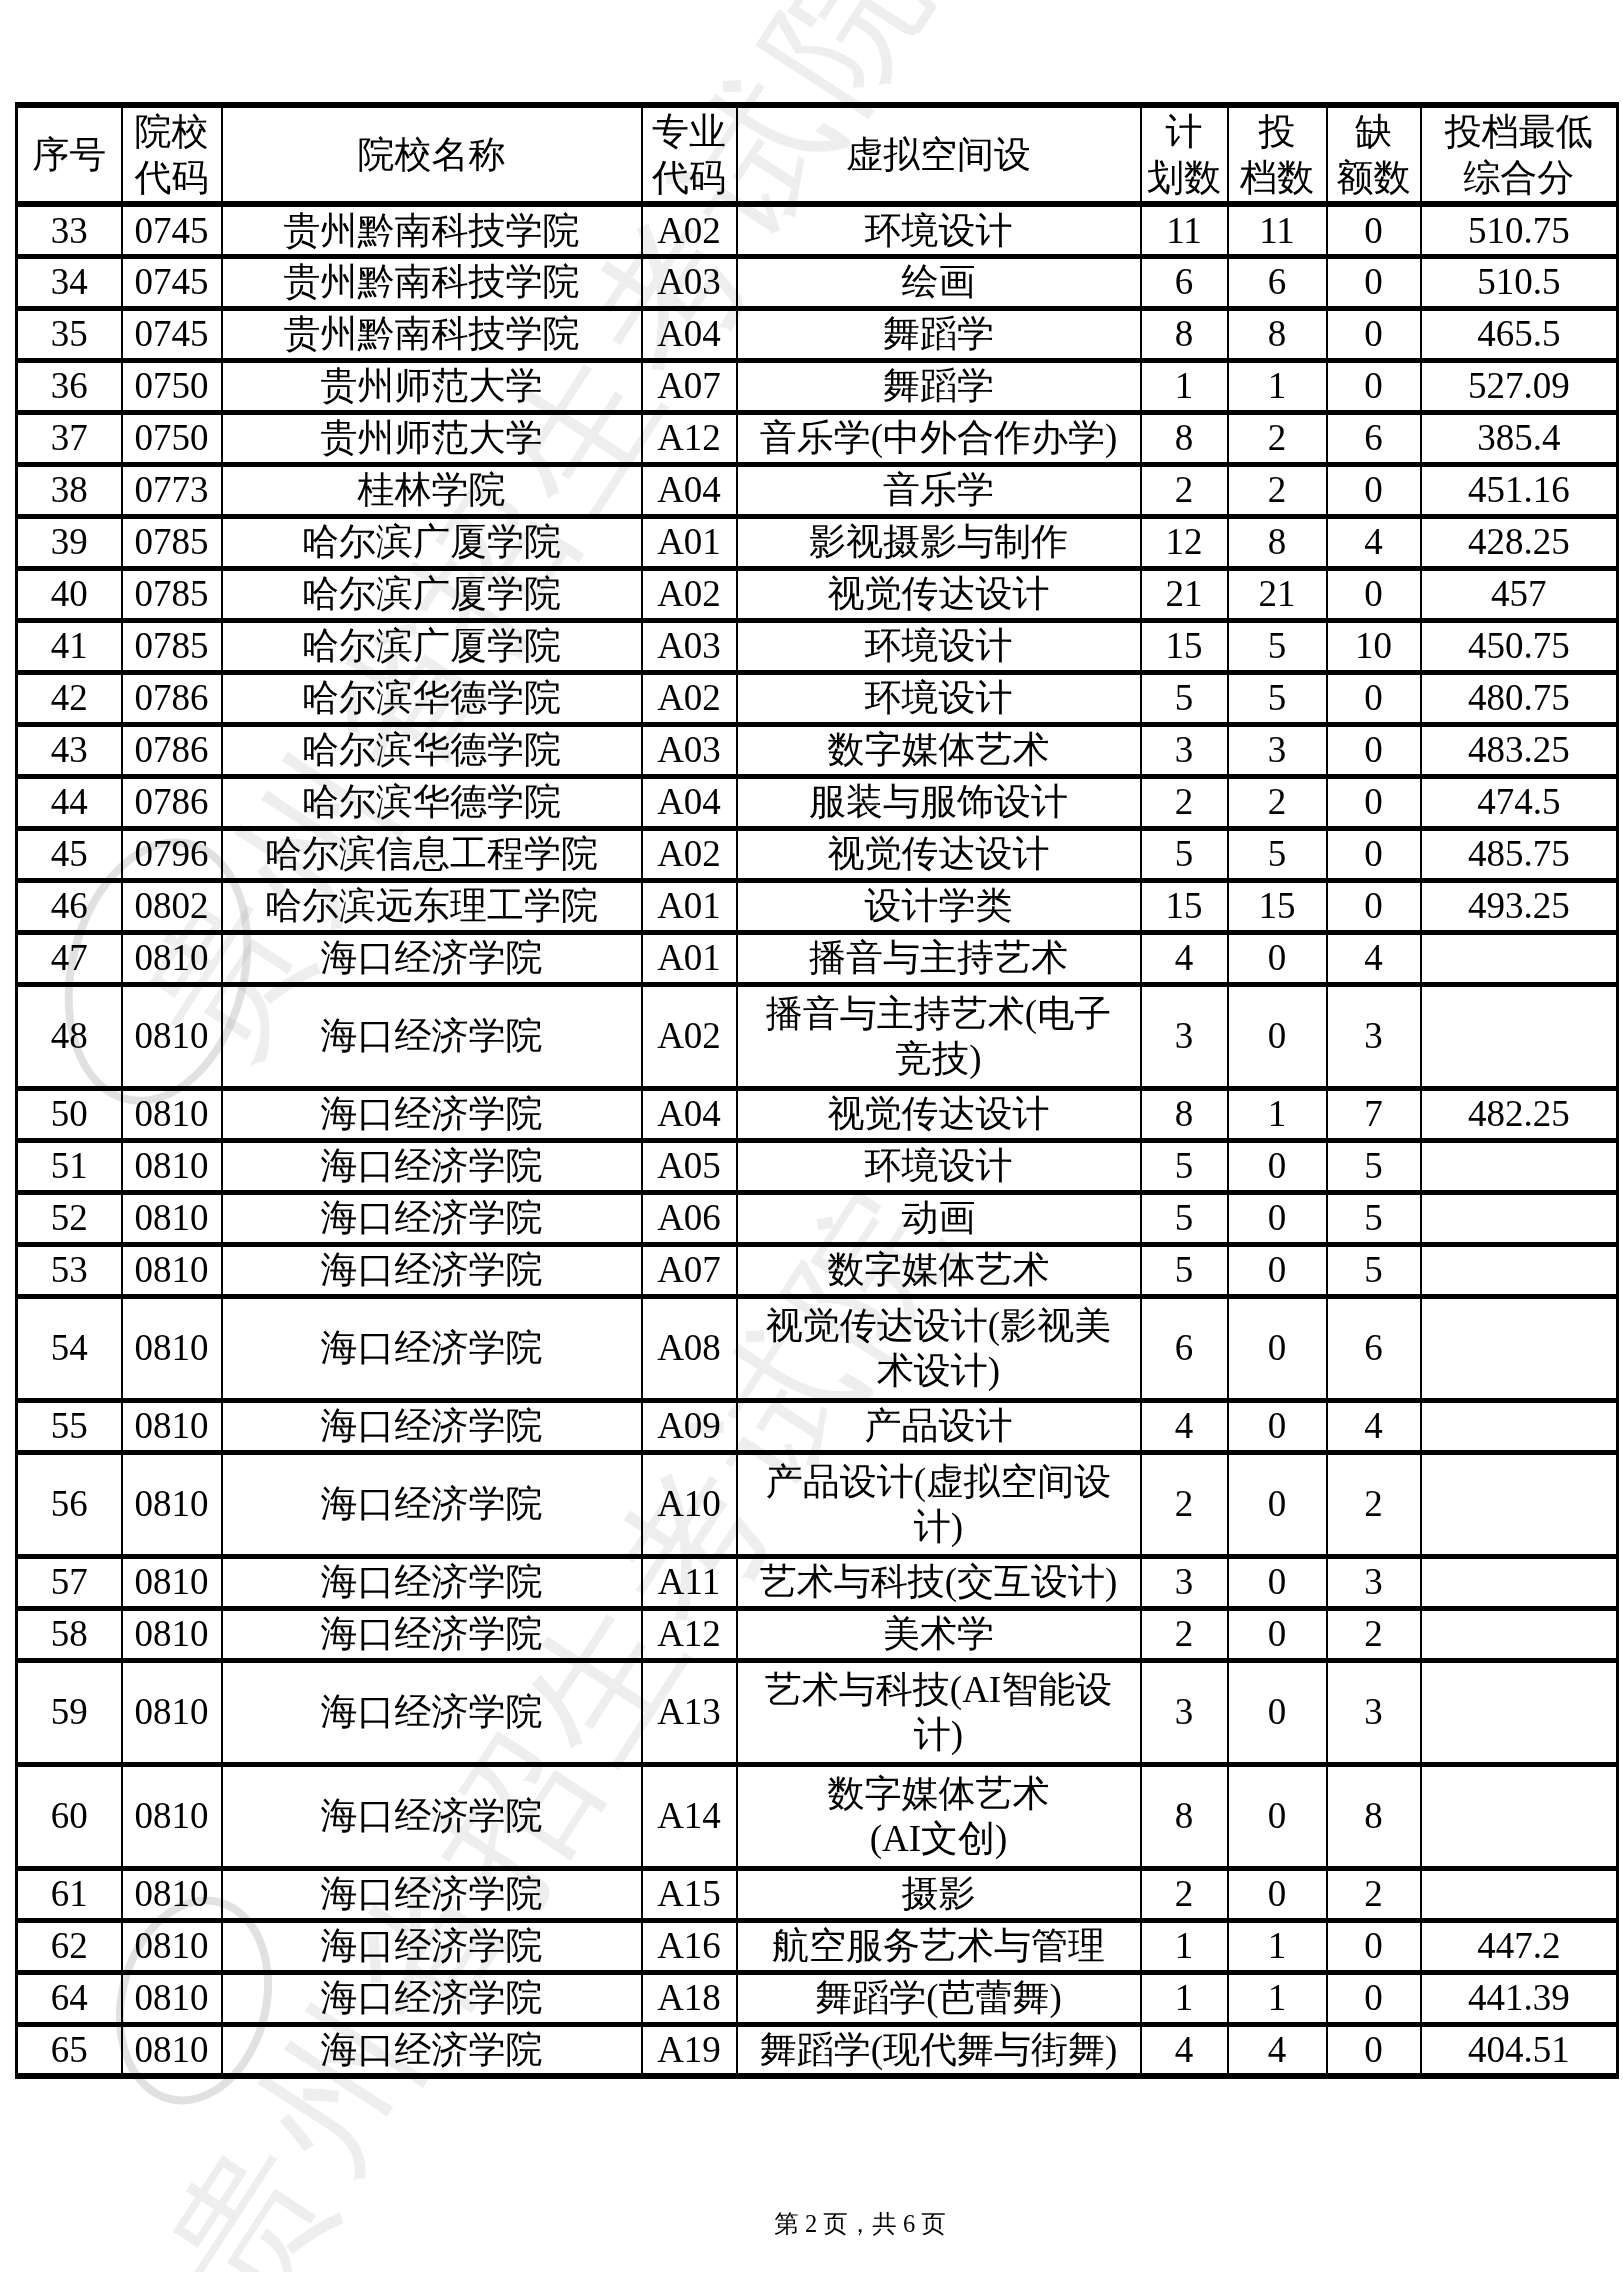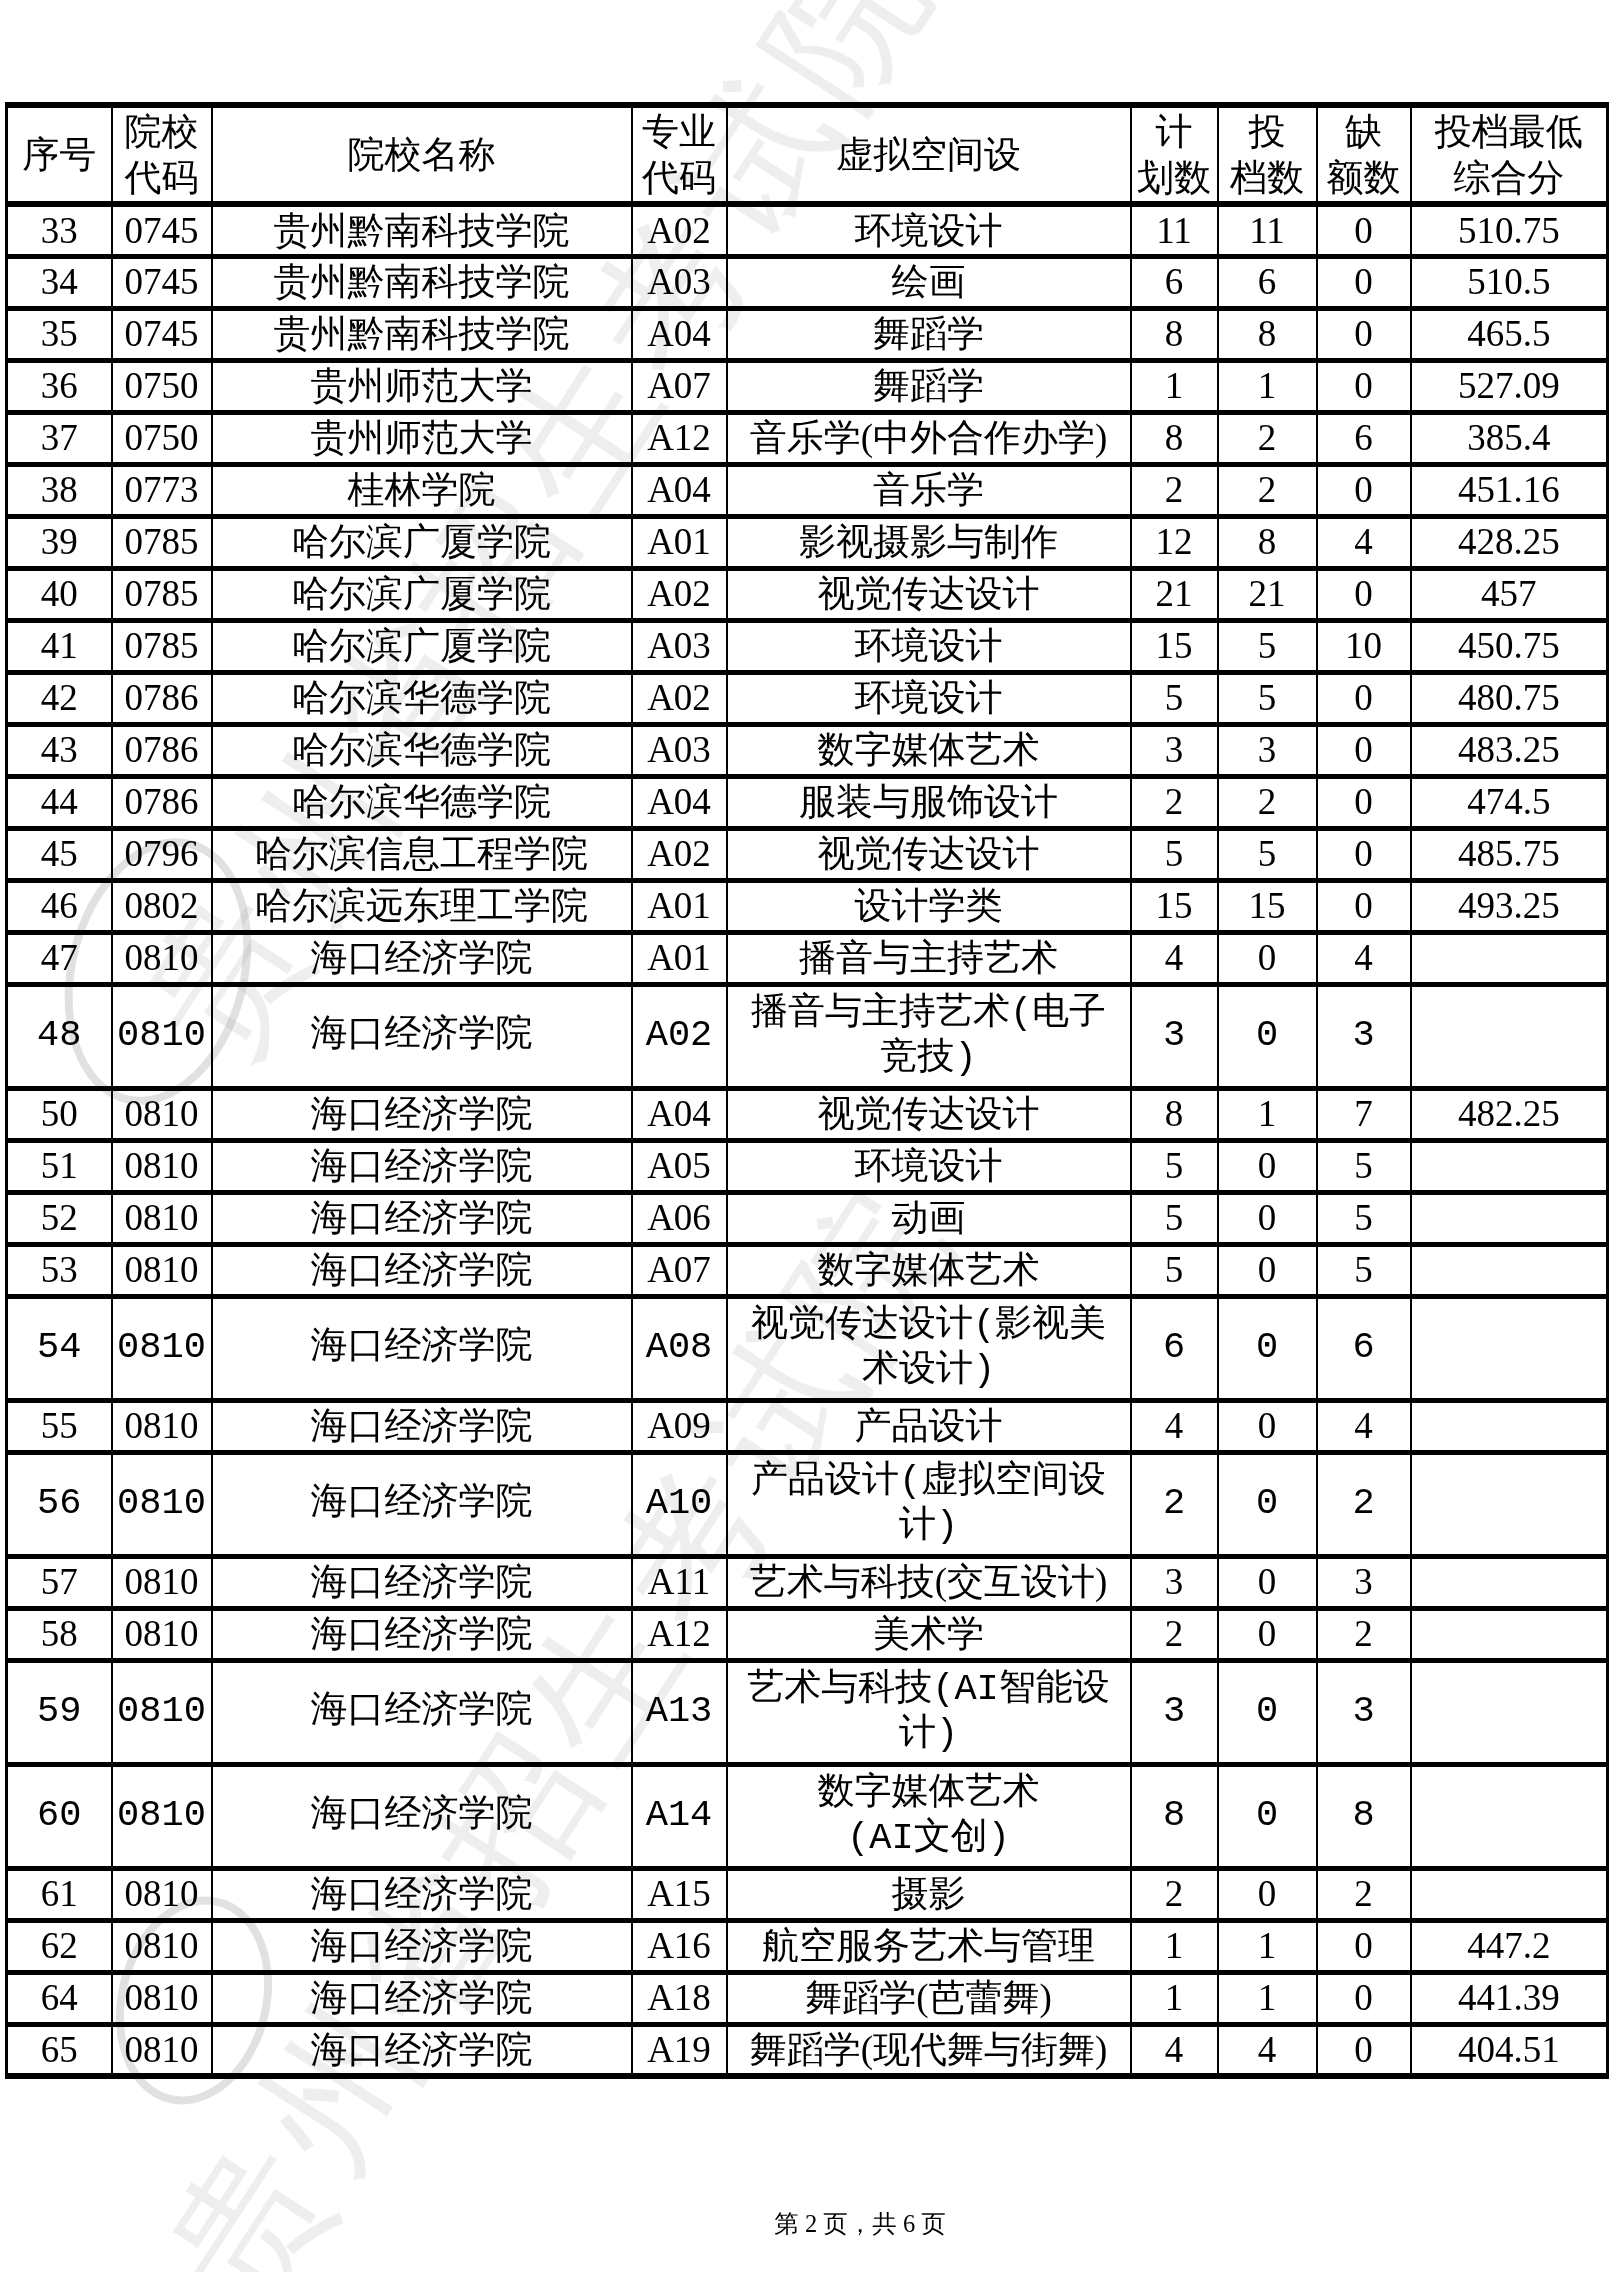--- a/index.html
+++ b/index.html
@@ -30,21 +30,21 @@
     border: 8.2px solid #a8a8a8;
     border-radius: 50%;
     opacity: 0.35;
   }
   #seal-ring-1 { left: 68px; top: 836px; width: 164px; height: 255px; transform: rotate(14deg); }
   #seal-ring-2 { left: 118px; top: 1895px; width: 136px; height: 195px; transform: rotate(14deg); }
 
   
   .table-wrap {
     position: absolute;
-    left: 5px; top: 102px;
+    left: 15px; top: 102px;
     width: 1344px;
     z-index: 1;
   }
   table {
     width: 100%;
     border-collapse: collapse;
     table-layout: fixed;
     background: transparent;
   }
   th, td {
@@ -57,21 +57,21 @@
     white-space: pre-line;
     overflow: hidden;
     font-size: 37px;
     line-height: 1.22;
     font-weight: normal;
   }
   table { border-top: 6.8px solid #000; border-bottom: 6.8px solid #000;
           border-left: 3.2px solid #000; border-right: 3.2px solid #000; }
   thead th { height: 93px; border-bottom-width: 6.8px; }
   tbody tr { height: 52px; margin-top: 16px; }
-  tbody tr.tall { height: 104px; font-family: Liberation Mono, monospace; }
+  tbody tr.tall { height: 104px; }
 
   
   .footer {
     position: absolute;
     left: 0; top: 2207px;
     width: 100%;
     text-align: center;
     font-size: 24.5px;
     z-index: 1;
     padding-left: 48px;

